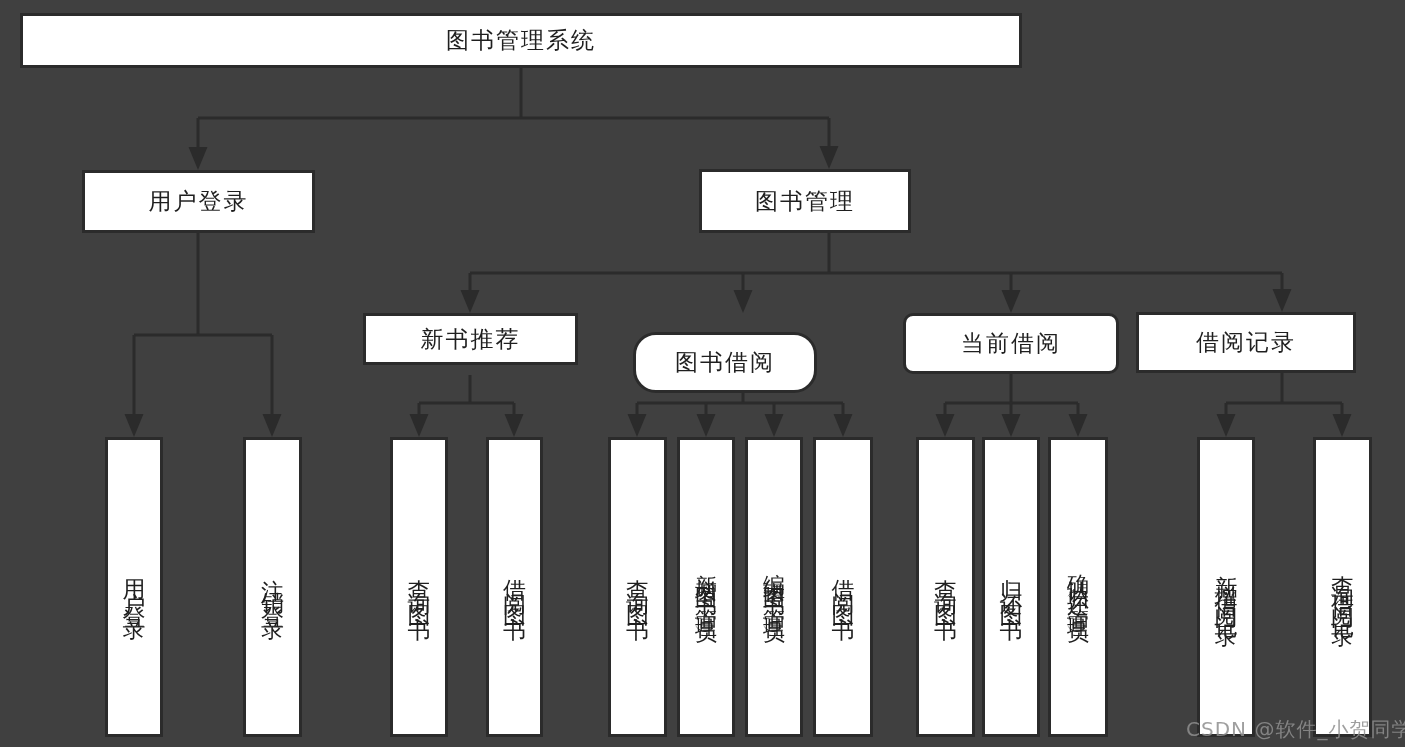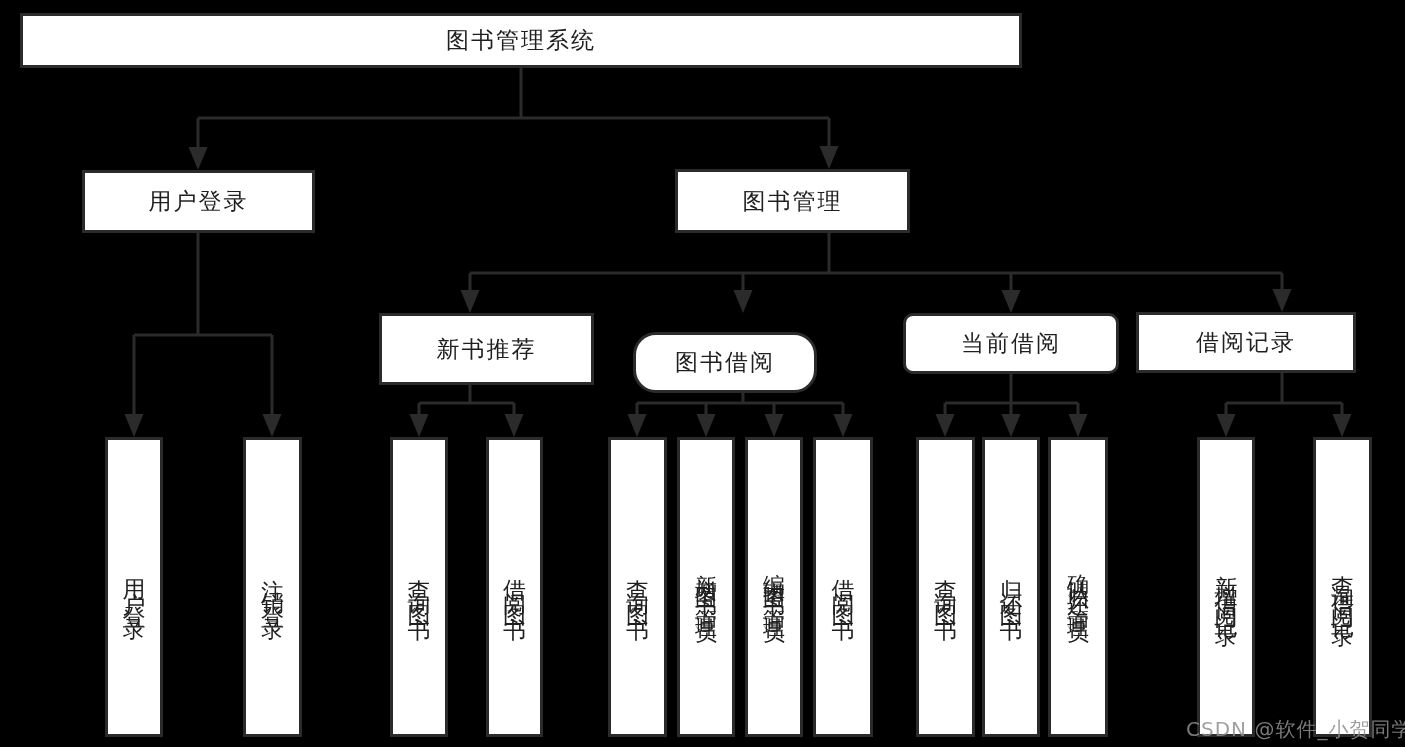--- a/index.html
+++ b/index.html
@@ -1,20 +1,20 @@
 <!DOCTYPE html>
 <html><head>
 <meta charset="utf-8">
 <style>
   * { margin:0; padding:0; box-sizing:border-box; }
   html,body { background:#ffffff; }
   .canvas {
     position:relative;
     width:1405px; height:747px;
-    background:#000000;
+    background:#404040;
     font-family:"DejaVu Sans","Liberation Sans",sans-serif;
     color:#1f1f1f;
     overflow:hidden;
     padding-left:23px;
   }
   .connectors {
     position:absolute; left:0; top:0;
     width:1405px; height:747px;
     pointer-events:none;
   }
@@ -108,23 +108,23 @@
       <polygon points="1068.5,414 1087.5,414 1078,437" fill="#2b2b2b"></polygon>
       <line x1="1226" y1="403" x2="1226" y2="419" stroke="#2b2b2b" stroke-width="3"></line>
       <polygon points="1216.5,414 1235.5,414 1226,437" fill="#2b2b2b"></polygon>
       <line x1="1342" y1="403" x2="1342" y2="419" stroke="#2b2b2b" stroke-width="3"></line>
       <polygon points="1332.5,414 1351.5,414 1342,437" fill="#2b2b2b"></polygon>
     </svg>
 
   <div class="box" style="left:20px; top:13px; width:1002px; height:55px;">图书管理系统</div>
 
   <div class="box" style="left:82px; top:170px; width:233px; height:63px;">用户登录</div>
-  <div class="box" style="left:675px; top:169px; width:235px; height:64px;">图书管理</div>
+  <div class="box" style="left:699px; top:169px; width:212px; height:64px;">图书管理</div>
 
-  <div class="box" style="left:363px; top:313px; width:215px; height:72px;margin-left:16px;">新书推荐</div>
+  <div class="box" style="left:363px; top:313px; width:215px; height:52px;">新书推荐</div>
   <div class="box" style="left:633px; top:332px; width:184px; height:61px;border-radius:23px;">图书借阅</div>
   <div class="box" style="left:903px; top:313px; width:216px; height:61px;border-radius:10px;">当前借阅</div>
   <div class="box" style="left:1136px; top:312px; width:220px; height:61px;">借阅记录</div>
 
   <div class="leaf" style="left:105px; width:58px;">用户登录</div>
   <div class="leaf" style="left:243px; width:59px;">注销登录</div>
 
   <div class="leaf" style="left:390px; width:58px;">查询图书</div>
   <div class="leaf" style="left:486px; width:57px;">借阅图书</div>
 

